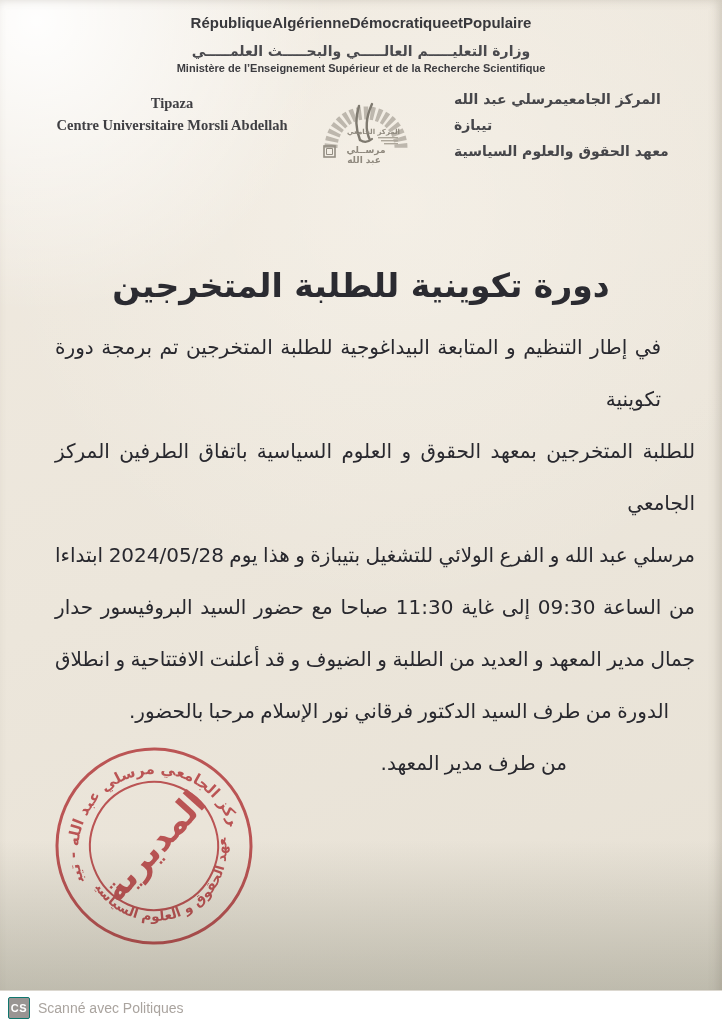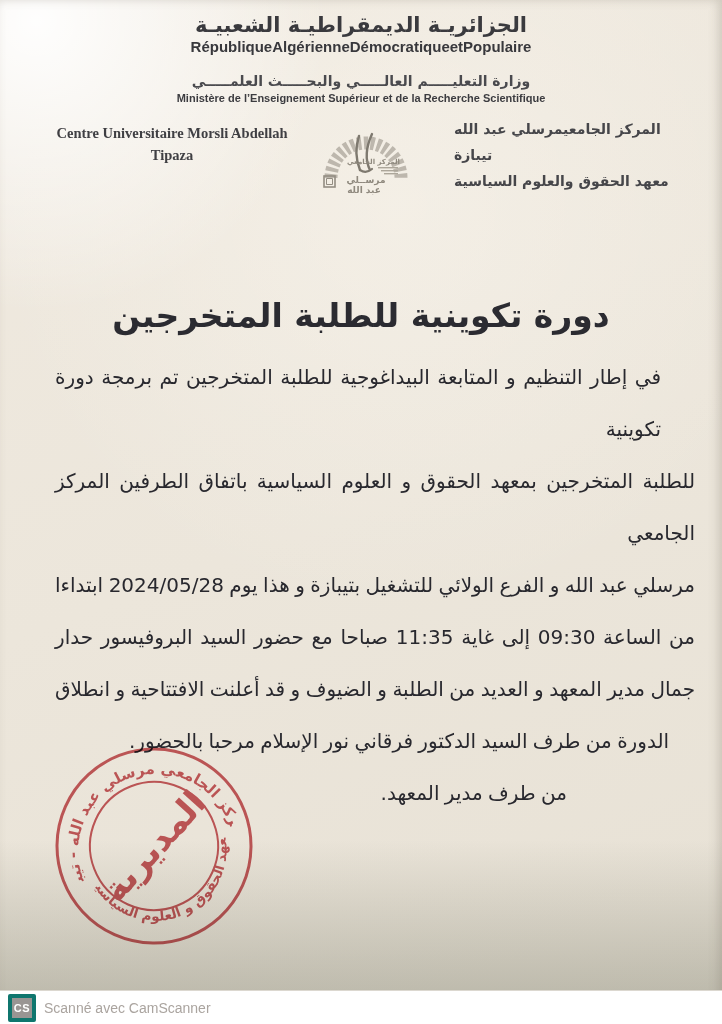--- a/index.html
+++ b/index.html
@@ -14,21 +14,21 @@
       radial-gradient(circle at 55% 20%, rgba(255,252,246,.35) 0%, rgba(255,255,255,0) 45%),
       linear-gradient(to bottom, rgba(104,106,88,0) 82%, rgba(104,106,88,.32) 96.6%, rgba(104,106,88,.34) 96.7%),
       linear-gradient(160deg,#f0eae0 0%, #ece6db 50%, #e7e1d5 100%);
     box-shadow:inset -4px 0 10px rgba(120,110,95,.25);
   }
 
   
   .nat-header{padding-top:13px;text-align:center;color:#3a3a3e;}
   .nat-ar1{font-size:21px;font-weight:bold;letter-spacing:.5px;}
   .nat-fr1{font-family:"Liberation Sans",sans-serif;font-size:15px;font-weight:bold;color:#38383c;margin-top:1px;}
-  .nat-ar2{font-size:14px;font-weight:bold;color:#4a4a4e;margin-top:18px;}
+  .nat-ar2{font-size:14px;font-weight:bold;color:#4a4a4e;margin-top:12px;}
   .nat-fr2{font-family:"Liberation Sans",sans-serif;font-size:11px;font-weight:bold;color:#3c3c40;margin-top:3px;}
 
   
   .letterhead{position:relative;margin-top:10px;height:110px;}
   .lh-left{
     position:absolute;left:22px;top:8px;width:300px;
     font-family:"Liberation Serif",serif;font-weight:bold;
     font-size:14.5px;color:#3f3f43;text-align:center;line-height:22px;
   }
   .lh-left .l3{margin-top:22px;text-align:left;padding-left:12px;}
@@ -69,43 +69,42 @@
 
   
   .cs-footer{
     position:absolute;left:0;bottom:0;width:100%;height:33px;
     background:#ffffff;border-top:1px solid #dcd8d0;
     display:flex;align-items:center;
     font-family:"Liberation Sans",sans-serif;
   }
   .cs-badge{
     width:20px;height:20px;margin-left:8px;
-    background:#999593;border:4px solid #0f766e;border-radius:2px;
+    background:#999593;border:1px solid #0f766e;border-radius:2px;
     color:#fff;font-size:11px;font-weight:bold;
     display:flex;align-items:center;justify-content:center;
     letter-spacing:.5px;
   }
   .cs-label{margin-left:8px;font-size:14px;color:#aaa49f;}
 </style>
 </head>
 <body>
 
 <div class="page">
 
   <div class="nat-header">
-    <div class="nat-ar1">الجزائريـة الديمقراطيـة الشعبيـة</div>
     <div class="nat-fr1">RépubliqueAlgérienneDémocratiqueetPopulaire</div>
     <div class="nat-ar2">وزارة التعليـــــم العالـــــي والبحـــــث العلمـــــي</div>
     <div class="nat-fr2">Ministère de l’Enseignement Supérieur et de la Recherche Scientifique</div>
   </div>
 
   <div class="letterhead">
     <div class="lh-left">
+      <div>Tipaza</div>
       <div>Centre Universitaire Morsli Abdellah</div>
-      <div>Tipaza</div>
     </div>
 
     <div class="lh-logo">
       <svg width="104" height="100" viewBox="0 0 104 100" xmlns="http://www.w3.org/2000/svg">
 
         <path d="M 17,64 A 35,35 0 1 1 87,64" fill="none" stroke="#bdb7ad" stroke-width="13" stroke-dasharray="4 2.6"></path>
 
         <path d="M 45,22 C 41,34 42,46 46,56" fill="none" stroke="#7e796f" stroke-width="2.4" stroke-linecap="round"></path>
         <path d="M 58,20 C 53,31 50,44 56,56" fill="none" stroke="#7e796f" stroke-width="2.4" stroke-linecap="round"></path>
         <path d="M 46,56 Q 52,60 58,55" fill="none" stroke="#7e796f" stroke-width="2.2" stroke-linecap="round"></path>
@@ -128,21 +127,21 @@
       <div>معهد الحقوق والعلوم السياسية</div>
     </div>
   </div>
 
   <div class="doc-title">دورة تكوينية للطلبة المتخرجين</div>
 
   <div class="doc-body">
     <div class="line just ind">في إطار التنظيم و المتابعة البيداغوجية للطلبة المتخرجين تم برمجة دورة تكوينية</div>
     <div class="line just">للطلبة المتخرجين بمعهد الحقوق و العلوم السياسية باتفاق الطرفين المركز الجامعي</div>
     <div class="line just">مرسلي عبد الله و الفرع الولائي للتشغيل بتيبازة و هذا يوم 2024/05/28 ابتداءا</div>
-    <div class="line just">من الساعة 09:30 إلى غاية 11:35 صباحا مع حضور السيد البروفيسور حدار</div>
+    <div class="line just">من الساعة 09:30 إلى غاية 11:30 صباحا مع حضور السيد البروفيسور حدار</div>
     <div class="line just">جمال مدير المعهد و العديد من الطلبة و الضيوف و قد أعلنت الافتتاحية و انطلاق</div>
     <div class="line p-end">الدورة من طرف السيد الدكتور فرقاني نور الإسلام مرحبا بالحضور.</div>
     <div class="line p-end2">من طرف مدير المعهد.</div>
   </div>
 
   <div class="stamp">
     <svg width="212" height="212" viewBox="0 0 212 212" xmlns="http://www.w3.org/2000/svg">
       <defs>
         <path id="arcTop" d="M 28,112 A 78,78 0 1 1 184,112"></path>
         <path id="arcBottom" d="M 36,122 A 71,71 0 0 0 176,122"></path>
@@ -154,16 +153,16 @@
       </text>
       <text font-size="13.5" font-weight="bold" fill="#c4474d" font-family="DejaVu Sans, sans-serif">
         <textPath href="#arcBottom" startOffset="50%" text-anchor="middle">★ معهد الحقوق و العلوم السياسية ★</textPath>
       </text>
       <text x="106" y="118" transform="rotate(-27 106 106)" font-size="34" font-weight="bold" fill="#c4474d" text-anchor="middle" font-family="DejaVu Sans, sans-serif">المديرية</text>
     </svg>
   </div>
 
   <div class="cs-footer">
     <div class="cs-badge">CS</div>
-    <div class="cs-label">Scanné avec CamScanner</div>
+    <div class="cs-label">Scanné avec Politiques</div>
   </div>
 
 </div>
 
 </body></html>

